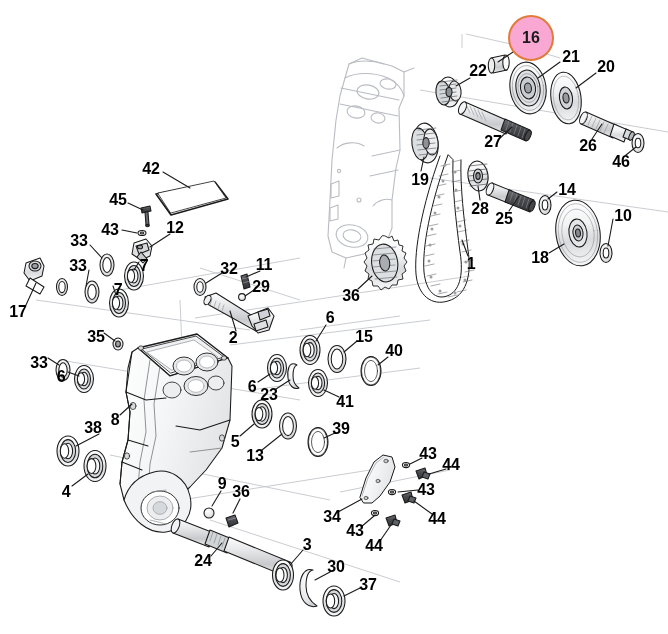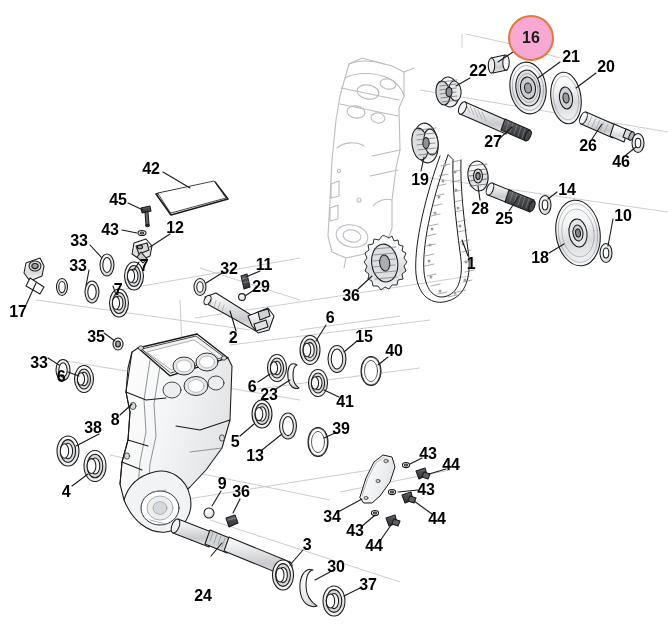--- a/index.html
+++ b/index.html
@@ -668,21 +668,21 @@
     <div class="lbl" style="left:269px;top:395px;">23</div>
     <div class="lbl" style="left:345px;top:402px;">41</div>
     <div class="lbl" style="left:235px;top:442px;">5</div>
     <div class="lbl" style="left:255px;top:456px;">13</div>
     <div class="lbl" style="left:341px;top:429px;">39</div>
     <div class="lbl" style="left:115px;top:420px;">8</div>
     <div class="lbl" style="left:93px;top:428px;">38</div>
     <div class="lbl" style="left:66px;top:492px;">4</div>
     <div class="lbl" style="left:222px;top:484px;">9</div>
     <div class="lbl" style="left:241px;top:492px;">36</div>
-    <div class="lbl" style="left:203px;top:561px;margin-top:35px;">24</div>
+    <div class="lbl" style="left:203px;top:561px;">24</div>
     <div class="lbl" style="left:307px;top:545px;">3</div>
     <div class="lbl" style="left:336px;top:567px;">30</div>
     <div class="lbl" style="left:368px;top:585px;">37</div>
     <div class="lbl" style="left:332px;top:517px;">34</div>
     <div class="lbl" style="left:428px;top:454px;">43</div>
     <div class="lbl" style="left:451px;top:465px;">44</div>
     <div class="lbl" style="left:426px;top:490px;">43</div>
     <div class="lbl" style="left:437px;top:519px;">44</div>
     <div class="lbl" style="left:355px;top:531px;">43</div>
     <div class="lbl" style="left:374px;top:546px;">44</div>

